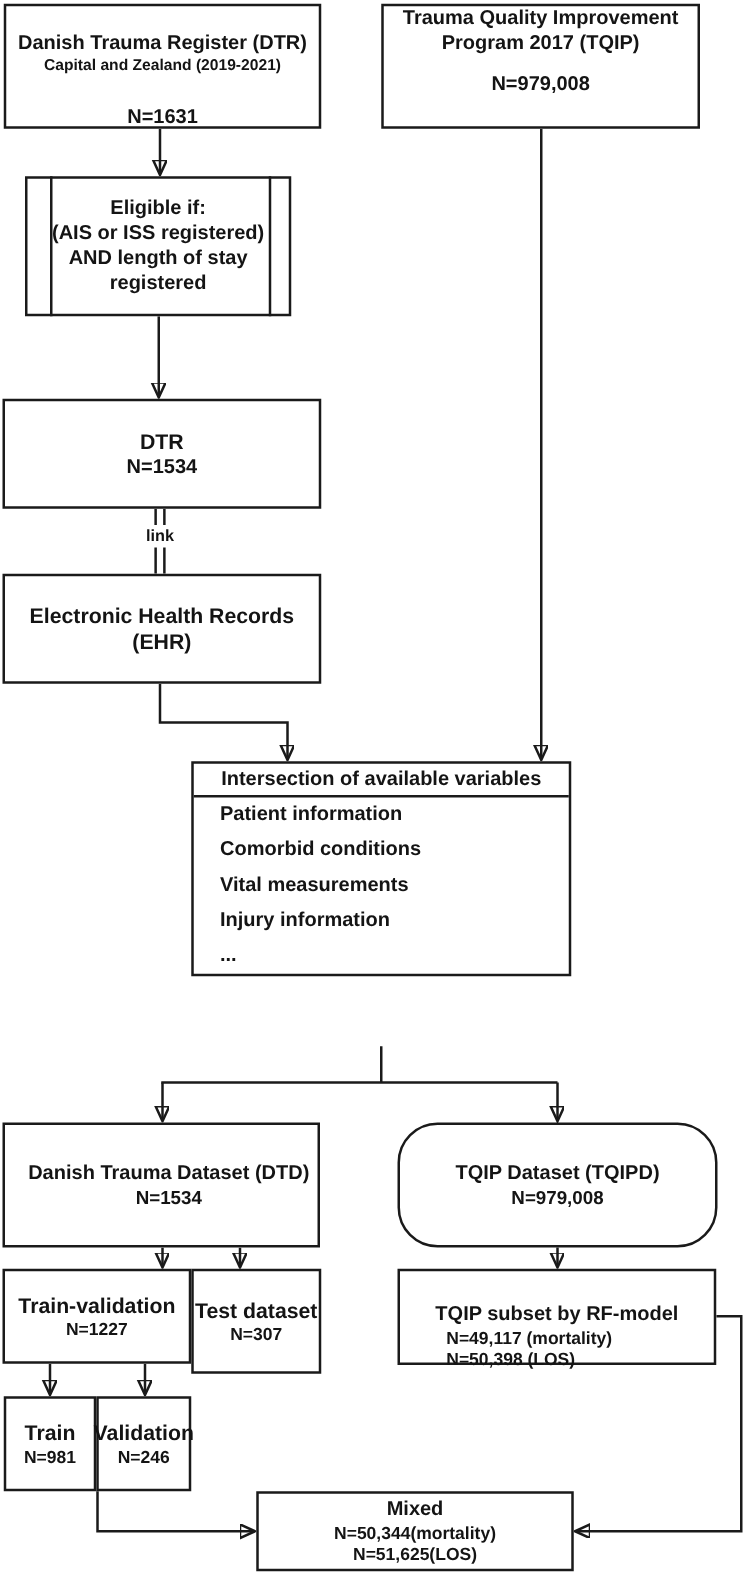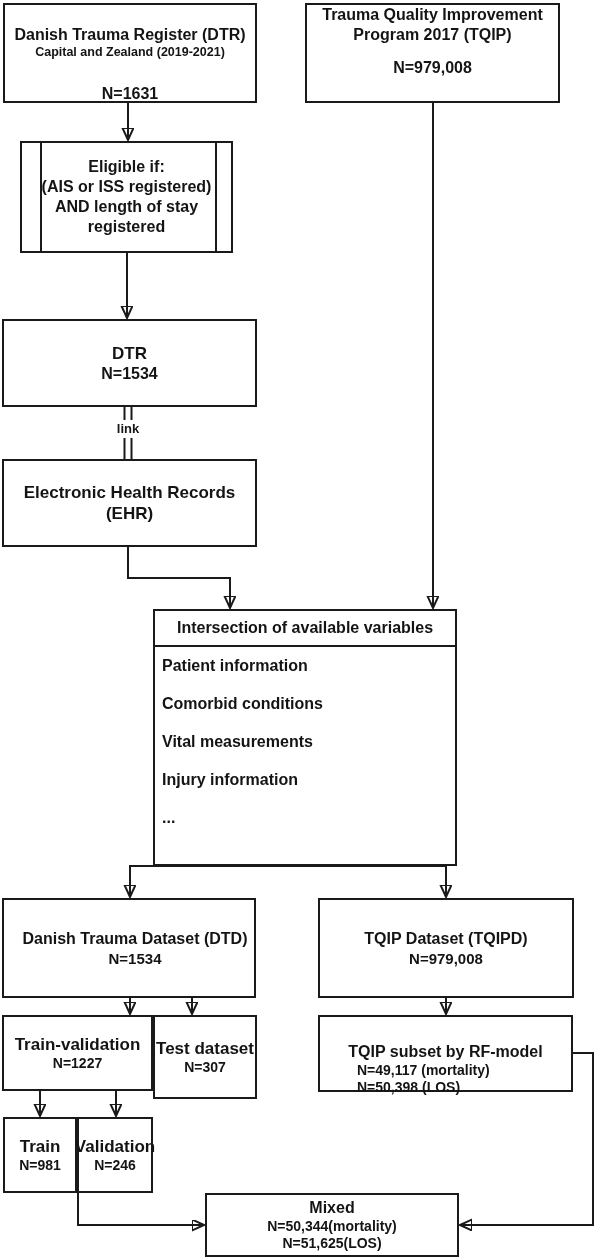--- a/index.html
+++ b/index.html
@@ -31,25 +31,25 @@
   .b-dtr-register{left:3px;top:3px;width:254px;height:100px;justify-content:flex-start;padding-top:20px;}
   .b-dtr-register .n{margin-top:24px;}
   .b-tqip-program{left:305px;top:3px;width:255px;height:100px;justify-content:flex-start;}
   .b-tqip-program .n{margin-top:13px;}
   .b-eligibility{left:20px;top:141px;width:213px;height:112px;}
   .proc-bar{position:absolute;top:-2px;bottom:-2px;width:0;border-left:2px solid var(--line);}
   .proc-bar.left{left:18px;}
   .proc-bar.right{right:14px;}
   .b-dtr-filtered{left:2px;top:319px;width:255px;height:88px;}
   .b-ehr{left:2px;top:459px;width:255px;height:88px;}
-  .b-intersection{left:153px;top:609px;width:304px;height:257px;justify-content:flex-start;padding:0;}
+  .b-intersection{left:153px;top:609px;width:304px;height:172px;justify-content:flex-start;padding:0;}
   .int-header{width:100%;height:36px;border-bottom:2px solid var(--line);display:flex;align-items:center;justify-content:center;box-sizing:border-box;}
-  .int-item{width:100%;height:38px;display:flex;align-items:center;box-sizing:border-box;padding-left:7px;text-align:center;}
+  .int-item{width:100%;height:38px;display:flex;align-items:center;box-sizing:border-box;padding-left:21px;text-align:center;}
   .b-dtd{left:2px;top:898px;width:254px;height:100px;padding-left:12px;}
-  .b-tqipd{left:318px;top:898px;width:256px;height:100px;}
+  .b-tqipd{left:318px;top:898px;width:256px;height:100px;border-radius:32px;}
   .b-trainval{left:2px;top:1015px;width:151px;height:76px;}
   .b-test{left:153px;top:1015px;width:104px;height:84px;}
   .b-train{left:3px;top:1117px;width:74px;height:76px;}
   .b-validation{left:77px;top:1117px;width:76px;height:76px;}
   .b-tqip-subset{left:318px;top:1015px;width:255px;height:77px;justify-content:flex-start;padding-top:25px;}
   .subset-n{align-self:flex-start;padding-left:37px;text-align:left;}
   .b-mixed{left:205px;top:1193px;width:254px;height:64px;}
   .link-label{
     position:absolute;left:106px;top:420px;width:44px;text-align:center;
     background:var(--bg);font-size:13px;line-height:18px;

